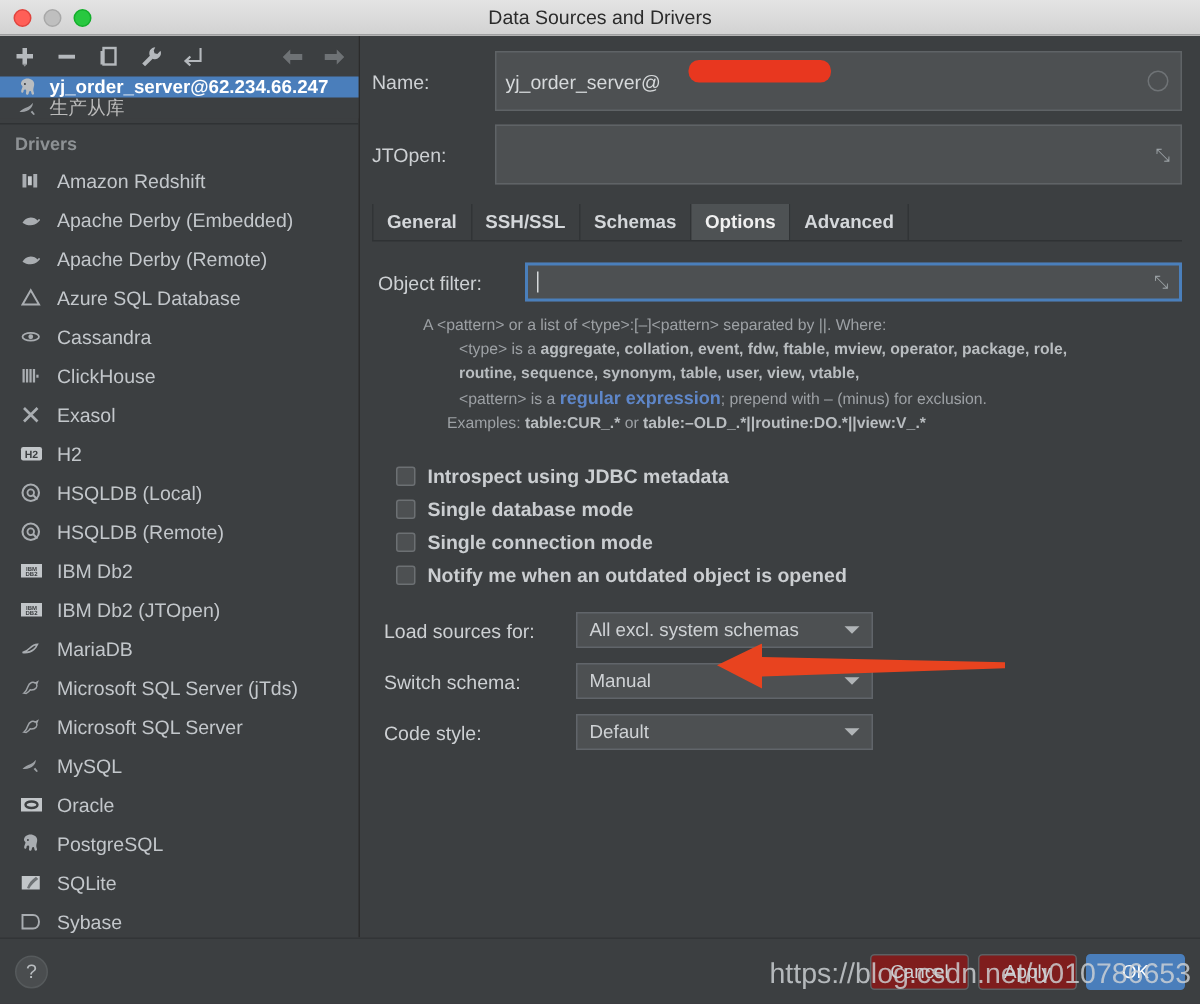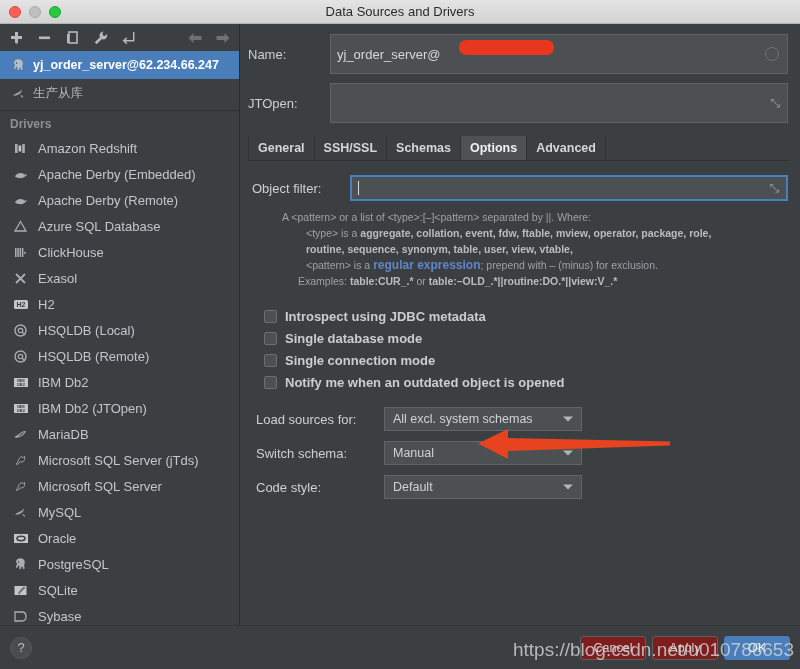--- a/index.html
+++ b/index.html
@@ -53,21 +53,21 @@
   .tb-icon {
     width: 17px; height: 17px;
     display: flex; align-items: center; justify-content: center;
     color: #a9adb2;
   }
   .tb-spacer { flex: 1; }
   .tb-nav { color: #6e7275; }
 
   .ds-list { background: #3c3f41; }
   .ds-item {
-    height: 28px; display: flex; align-items: center;
+    height: 14px; display: flex; align-items: center;
     padding-left: 10px; gap: 7px;
     font-size: 12.5px; color: #bbbbbb;
   }
   .ds-item.selected { background: #4a7ebb; color: #ffffff; font-weight: bold; }
   .ds-ico { width: 16px; height: 16px; display:flex; align-items:center; justify-content:center; }
 
   .drivers-head {
     font-size: 12px; color: #8d9194; font-weight: bold;
     padding: 6px 0 4px 10px;
   }
@@ -308,20 +308,29 @@
           <span class="drv-ico">
               <svg width="15" height="15" viewBox="0 0 15 15">
                 <path d="M7.5 2.5L13 12H2z" fill="none" stroke="#a9adb1" stroke-width="1.3"></path>
               </svg>
             </span>
           <span>Azure SQL Database</span>
         </div>
         <div class="drv-item">
           <span class="drv-ico">
               <svg width="15" height="15" viewBox="0 0 15 15">
+                <ellipse cx="7.5" cy="7.5" rx="5.5" ry="2.6" fill="none" stroke="#a9adb1" stroke-width="1.2"></ellipse>
+                <circle cx="7.5" cy="7.5" r="1.6" fill="#a9adb1"></circle>
+              </svg>
+            </span>
+          <span>Cassandra</span>
+        </div>
+        <div class="drv-item">
+          <span class="drv-ico">
+              <svg width="15" height="15" viewBox="0 0 15 15">
                 <rect x="2" y="3" width="1.5" height="9" fill="#a9adb1"></rect>
                 <rect x="4.3" y="3" width="1.5" height="9" fill="#a9adb1"></rect>
                 <rect x="6.6" y="3" width="1.5" height="9" fill="#a9adb1"></rect>
                 <rect x="8.9" y="3" width="1.5" height="9" fill="#a9adb1"></rect>
                 <rect x="11.2" y="6.8" width="1.5" height="2" fill="#a9adb1"></rect>
               </svg>
             </span>
           <span>ClickHouse</span>
         </div>
         <div class="drv-item">

